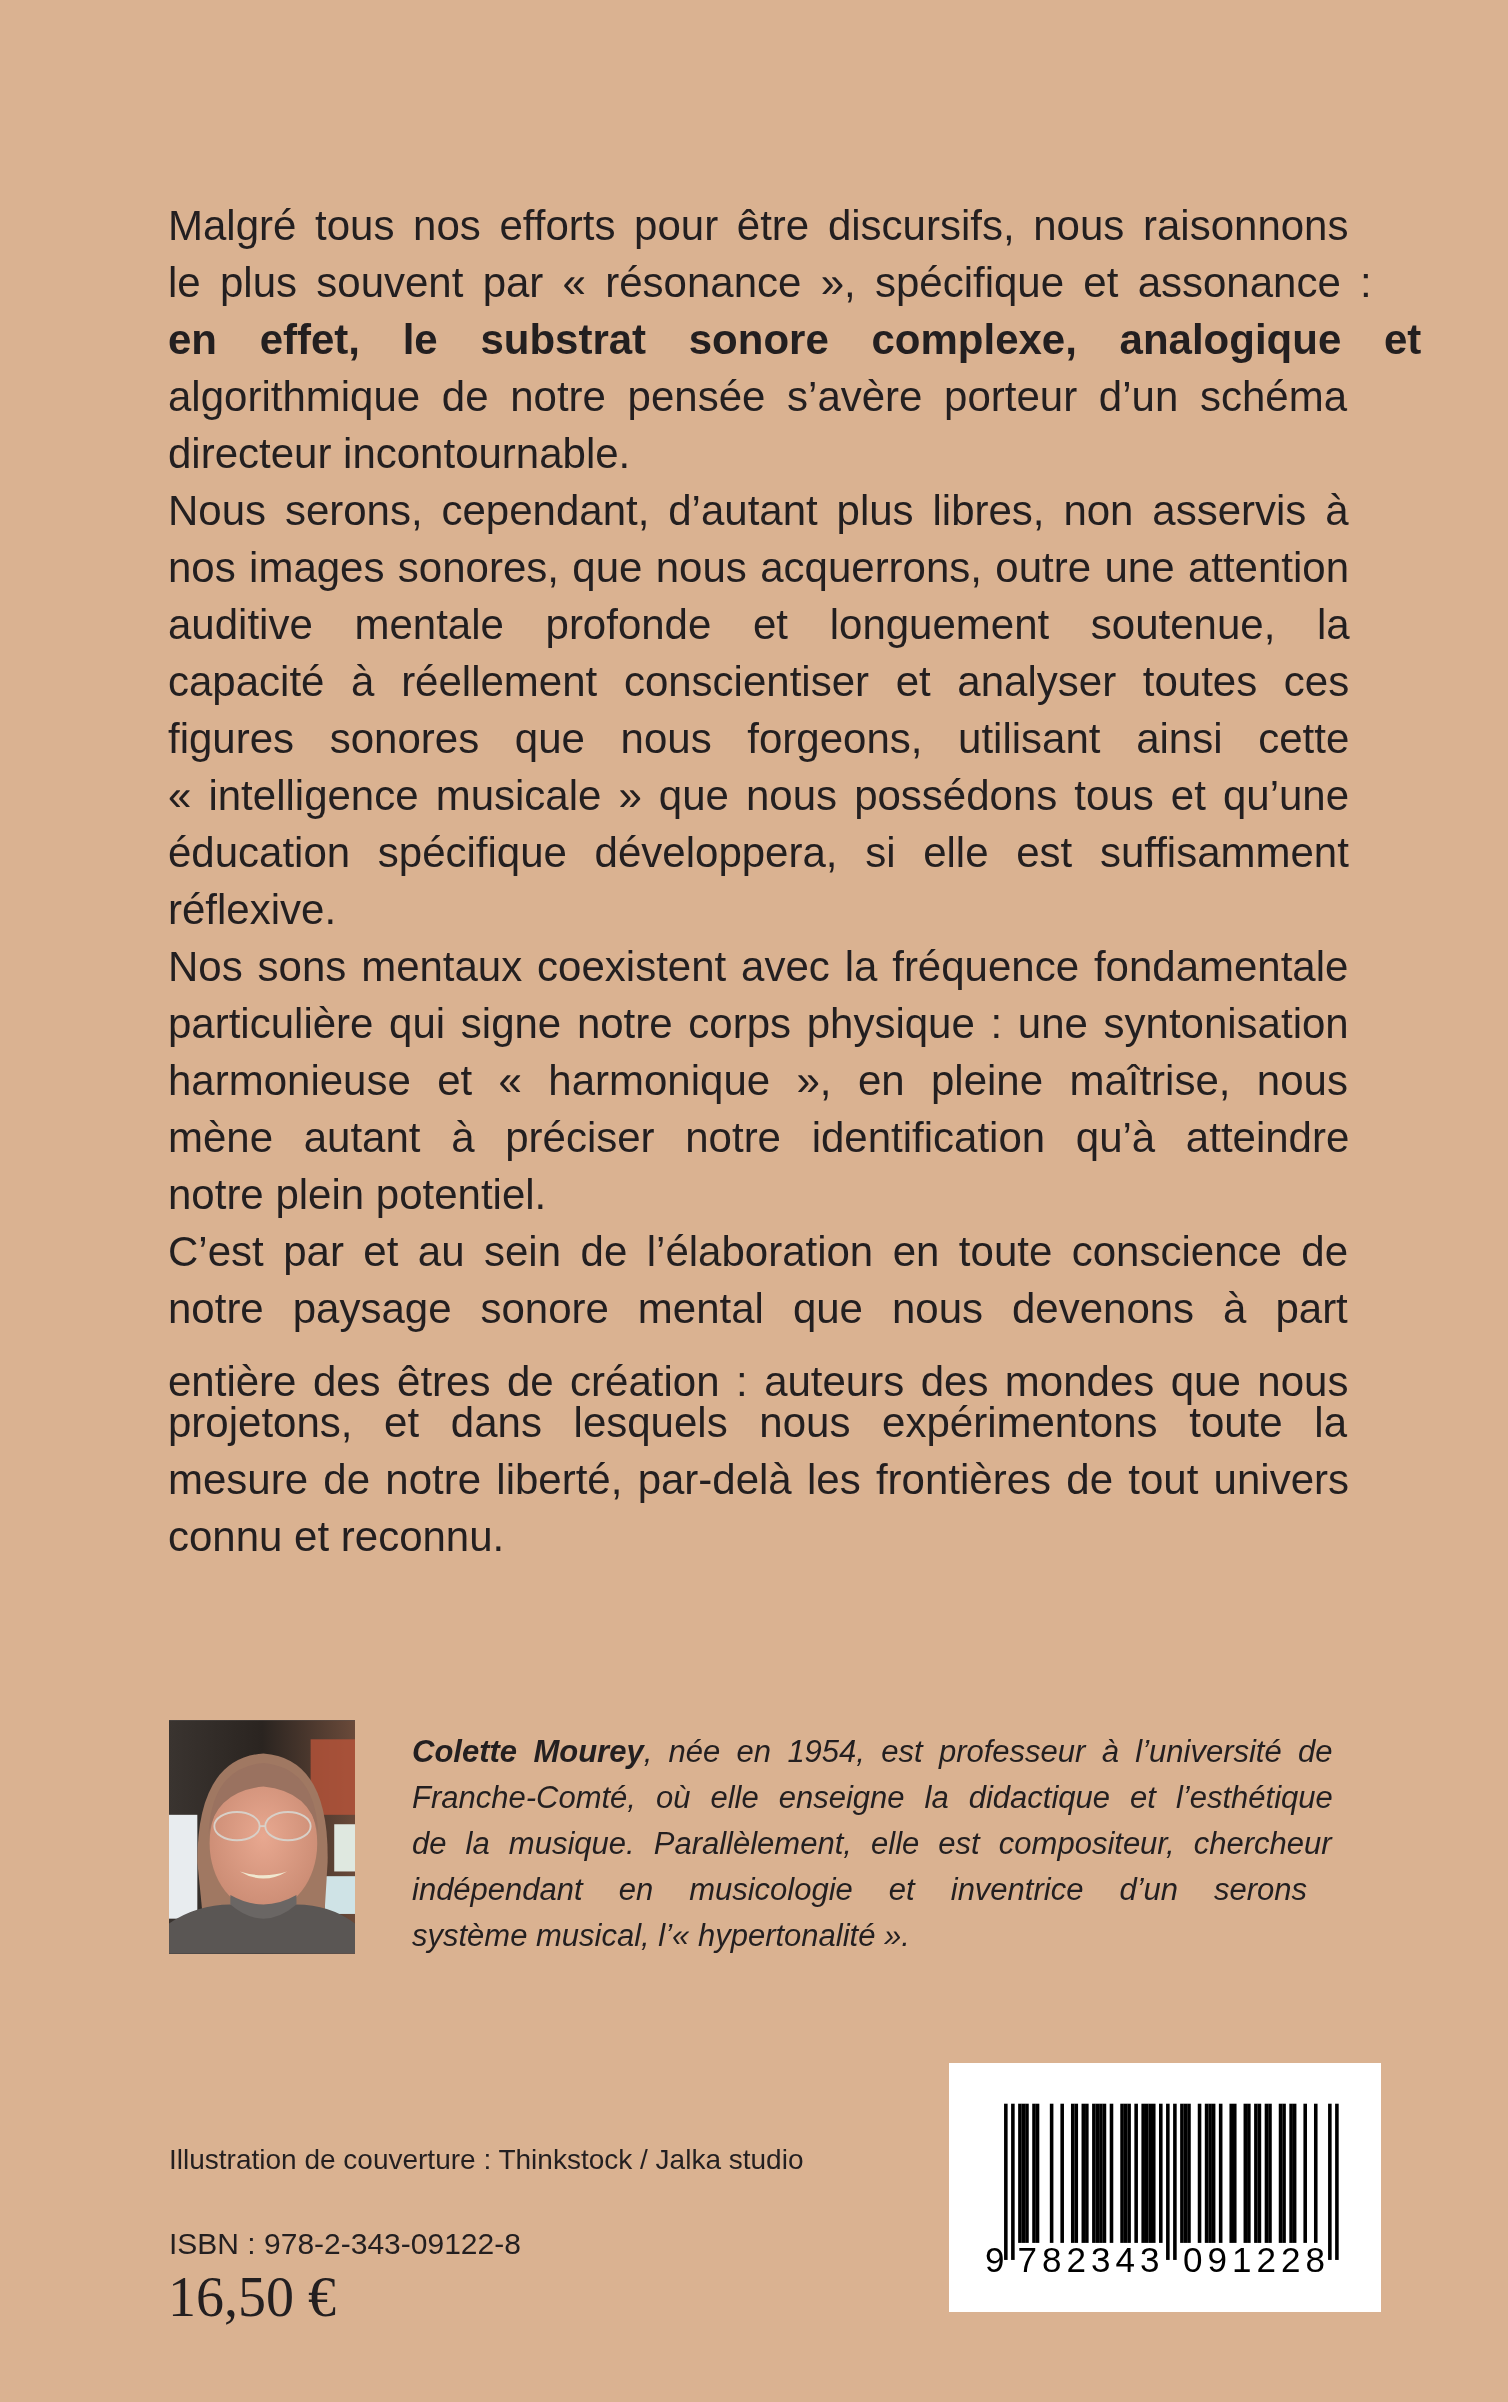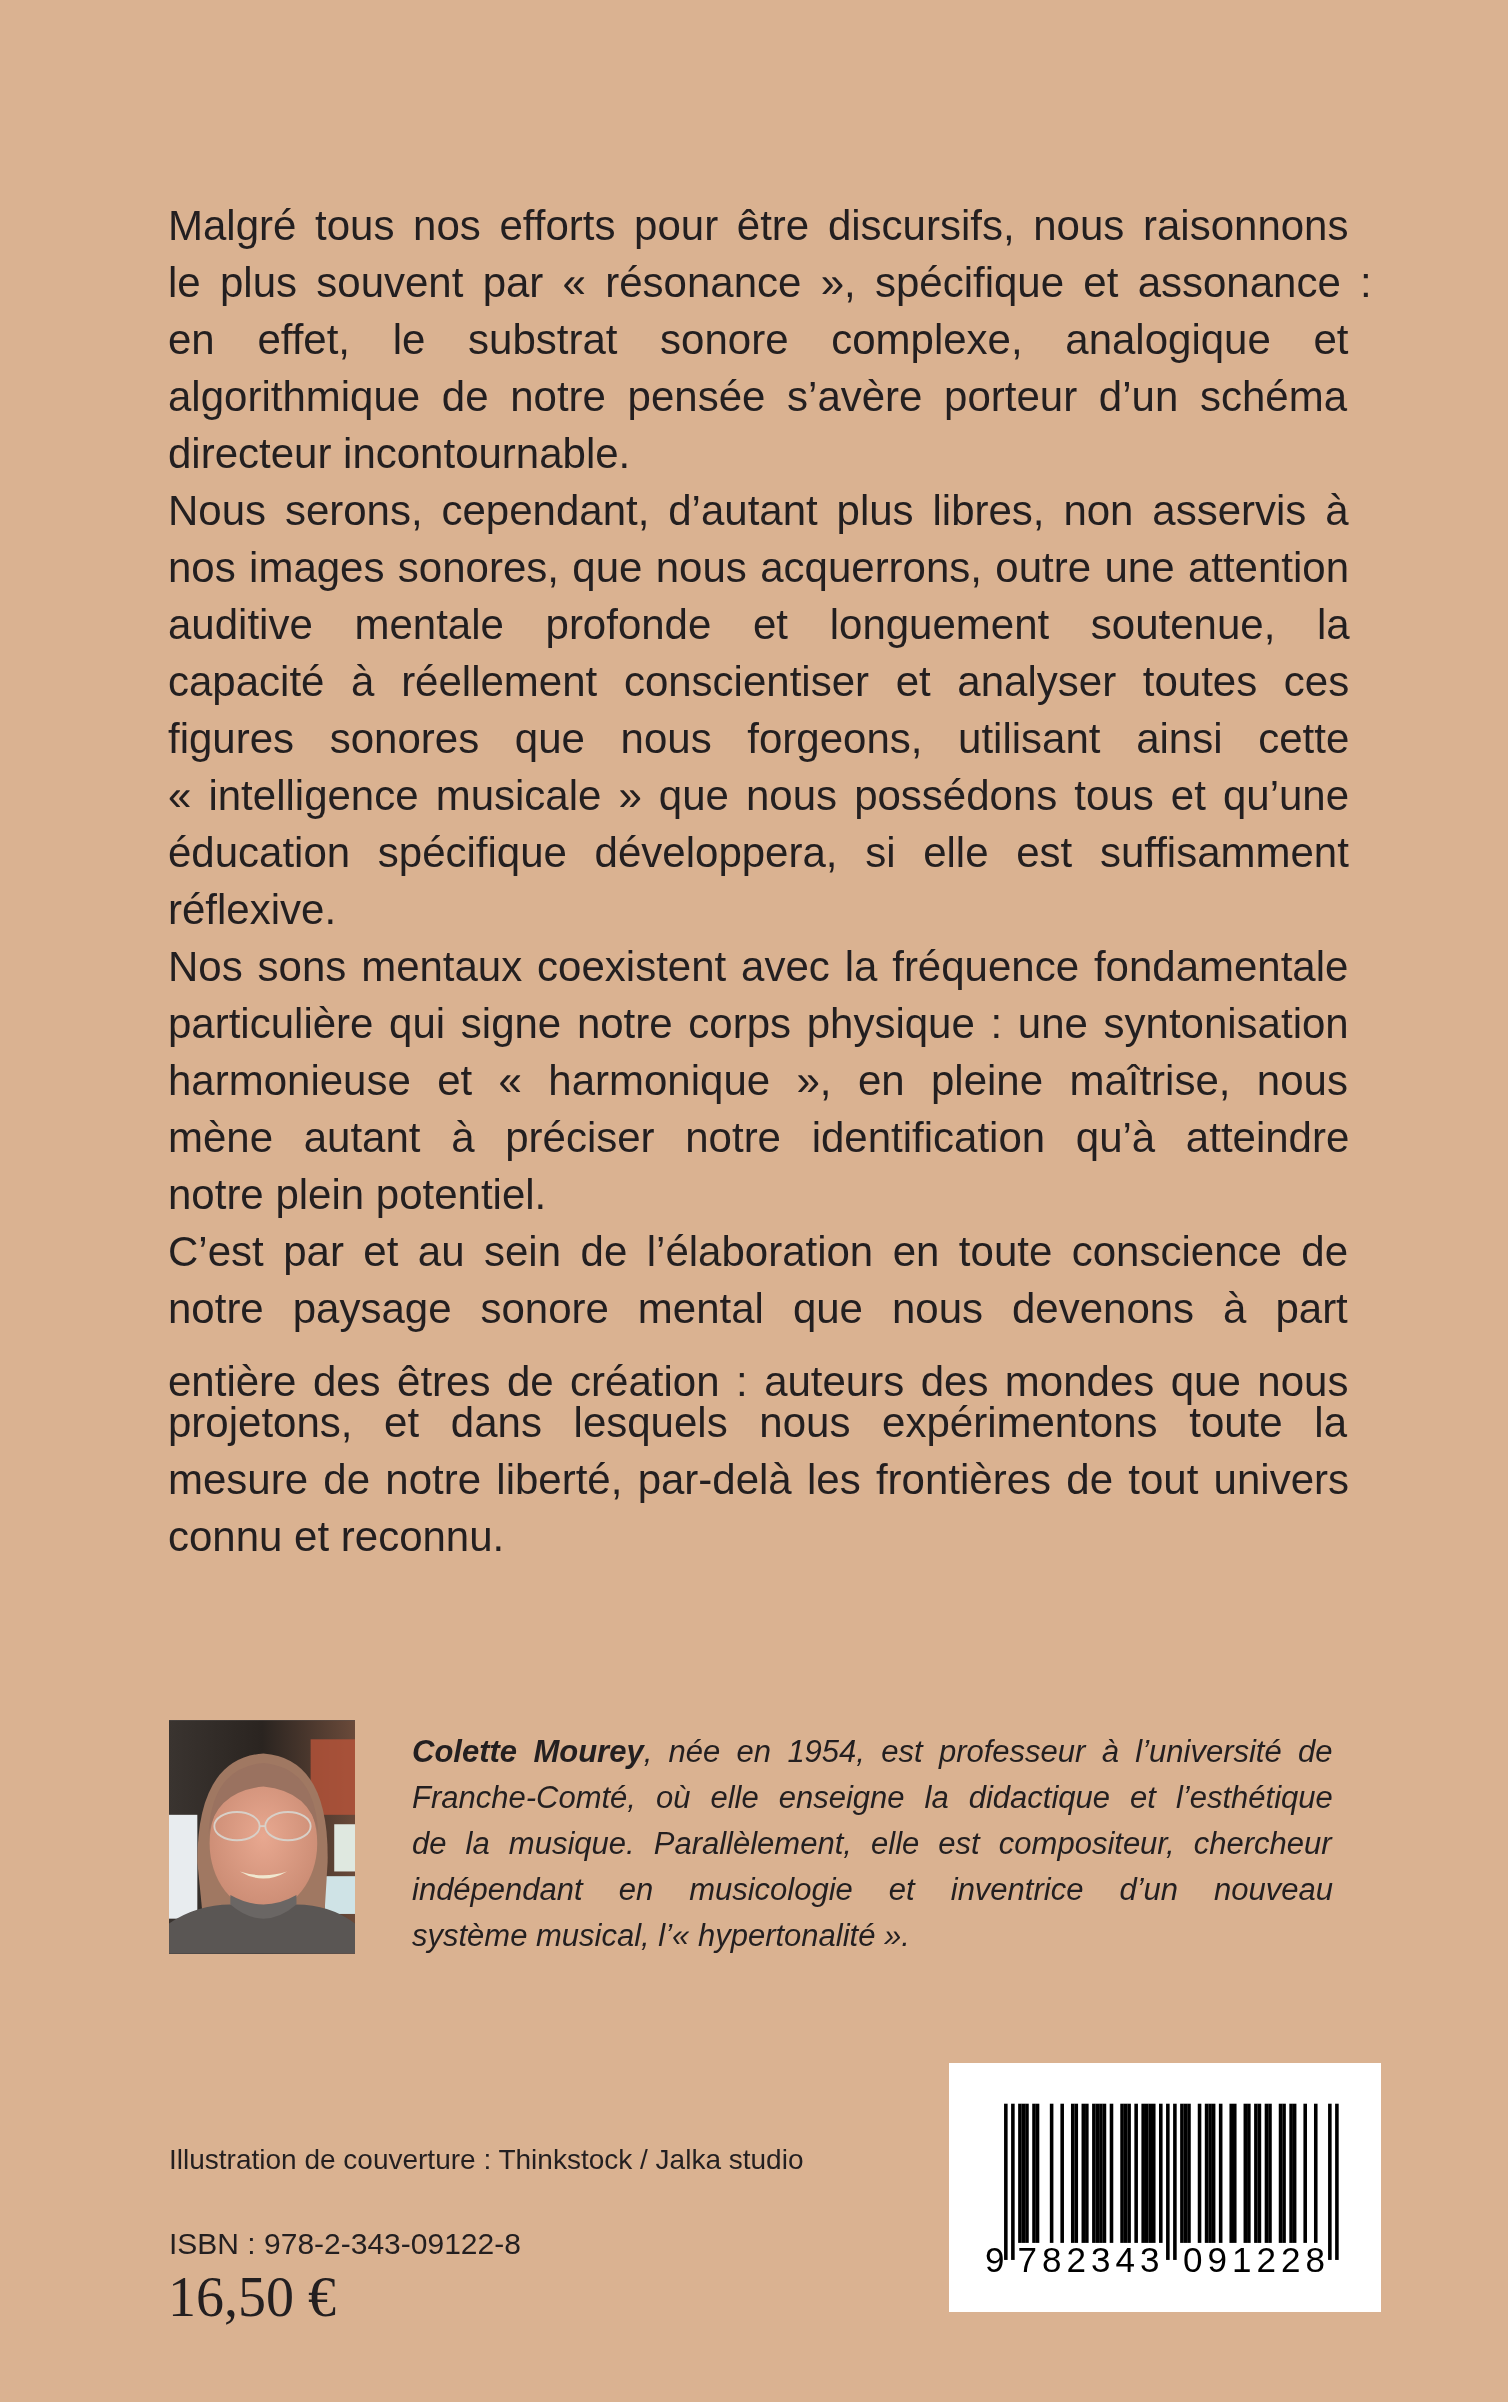--- a/index.html
+++ b/index.html
@@ -82,21 +82,21 @@
     background: #ffffff;
   }
   .barcode-box svg { position: absolute; left: 0; top: 0; }
 </style>
 </head>
 <body>
 
 <div class="main-text" id="main-text">
     <div class="line justify"><span class="inner" style="width: auto; word-spacing: 7px;">Malgré tous nos efforts pour être discursifs, nous raisonnons</span></div>
     <div class="line justify"><span class="inner" style="width: auto; word-spacing: 7.6px;">le plus souvent par « résonance », spécifique et assonance :</span></div>
-    <div class="line justify"><span class="inner" style="width: auto; word-spacing: 31px;">en effet, le substrat sonore complexe, analogique et</span></div>
+    <div class="line justify"><span class="inner" style="width: auto; word-spacing: 31px; font-weight: bold;">en effet, le substrat sonore complexe, analogique et</span></div>
     <div class="line justify"><span class="inner" style="width: auto; word-spacing: 10px;">algorithmique de notre pensée s’avère porteur d’un schéma</span></div>
     <div class="line"><span class="inner" style="width: auto; word-spacing: 0px;">directeur incontournable.</span></div>
     <div class="line justify"><span class="inner" style="width: auto; word-spacing: 7.2px;">Nous serons, cependant, d’autant plus libres, non asservis à</span></div>
     <div class="line justify"><span class="inner" style="width: auto; word-spacing: 1.7px;">nos images sonores, que nous acquerrons, outre une attention</span></div>
     <div class="line justify"><span class="inner" style="width: auto; word-spacing: 30px;">auditive mentale profonde et longuement soutenue, la</span></div>
     <div class="line justify"><span class="inner" style="width: auto; word-spacing: 15px;">capacité à réellement conscientiser et analyser toutes ces</span></div>
     <div class="line justify"><span class="inner" style="width: auto; word-spacing: 24px;">figures sonores que nous forgeons, utilisant ainsi cette</span></div>
     <div class="line justify"><span class="inner" style="width: auto; word-spacing: 5.4px;">« intelligence musicale » que nous possédons tous et qu’une</span></div>
     <div class="line justify"><span class="inner" style="width: auto; word-spacing: 16px;">éducation spécifique développera, si elle est suffisamment</span></div>
     <div class="line"><span class="inner" style="width: auto; word-spacing: 0px;">réflexive.</span></div>
@@ -140,21 +140,21 @@
       <line x1="96" y1="112" x2="102" y2="112" stroke="#d8d0c8" stroke-width="2"></line>
       <path d="M75 160 Q100 175 125 160 Q100 168 75 160 Z" fill="#f0e8d0"></path>
       <path d="M0 247 L0 215 Q30 195 65 195 L100 205 L135 195 Q170 195 197 215 L197 247 Z" fill="#5a5654"></path>
       <path d="M65 195 Q100 225 135 195 L135 185 Q100 205 65 185 Z" fill="#6a6664"></path>
     </svg>
   </div>
   <div class="bio" id="bio">
       <div class="line justify"><span class="inner" style="width: auto; word-spacing: 7.7px; font-style: italic;"><b>Colette Mourey</b><span>, née en 1954, est professeur à l’université de</span></span></div>
       <div class="line justify"><span class="inner" style="width: auto; word-spacing: 11.4px;">Franche-Comté, où elle enseigne la didactique et l’esthétique</span></div>
       <div class="line justify"><span class="inner" style="width: auto; word-spacing: 10.5px;">de la musique. Parallèlement, elle est compositeur, chercheur</span></div>
-      <div class="line justify"><span class="inner" style="width: auto; word-spacing: 27.4px;">indépendant en musicologie et inventrice d’un nouveau</span></div>
+      <div class="line justify"><span class="inner" style="width: auto; word-spacing: 27.4px;">indépendant en musicologie et inventrice d’un serons</span></div>
       <div class="line"><span class="inner" style="width: auto; word-spacing: 0px;">système musical, l’« hypertonalité ».</span></div>
     </div>
 </div>
 
 <div class="credit">Illustration de couverture : Thinkstock / Jalka studio</div>
 <div class="isbn">ISBN : 978-2-343-09122-8</div>
 <div class="price">16,50 €</div>
 
 <div class="barcode-box">
   <svg id="barcode-svg" width="432" height="249" viewBox="0 0 456 263">

